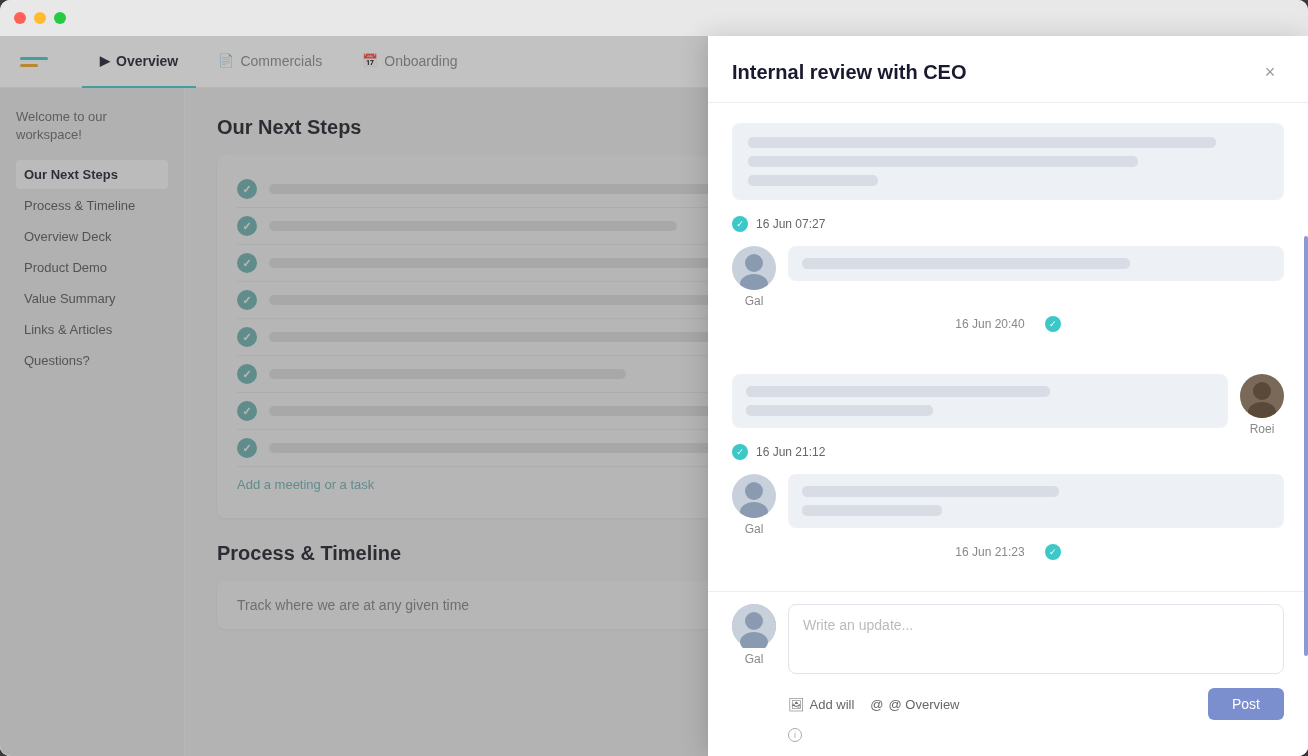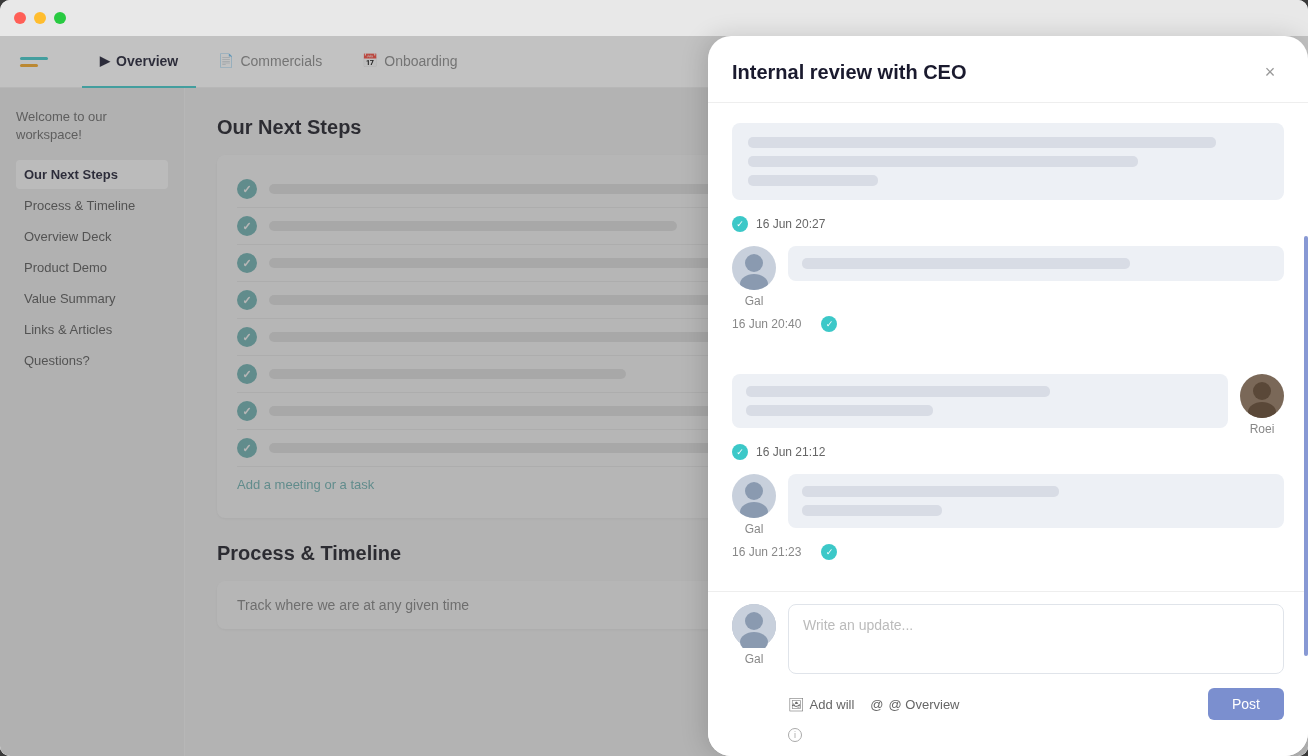--- a/index.html
+++ b/index.html
@@ -46,38 +46,38 @@
     .task-bar { height: 10px; border-radius: 5px; background: #e8e8e8; }
     .add-task { color: #3cc8c8; font-size: 13px; padding: 10px 0; cursor: pointer; }
     .section2 { margin-top: 24px; }
     .track-card { background: #fff; border-radius: 8px; padding: 16px 20px; box-shadow: 0 1px 3px rgba(0,0,0,0.06); }
     .track-text { font-size: 14px; color: #888; }
 
     
     .overlay-dim { position: absolute; top: 36px; left: 0; right: 0; bottom: 0; background: rgba(80,80,80,0.35); z-index: 10; }
 
     
-    .modal-panel { position: absolute; top: 36px; right: 0; width: 600px; height: calc(756px - 36px); background: #fff; z-index: 20; display: flex; flex-direction: column; box-shadow: -4px 0 24px rgba(0,0,0,0.15); overflow: hidden; border-radius: 23px; }
+    .modal-panel { position: absolute; top: 36px; right: 0; width: 600px; height: calc(756px - 36px); background: #fff; z-index: 20; display: flex; flex-direction: column; box-shadow: -4px 0 24px rgba(0,0,0,0.15); overflow: hidden; }
     .modal-header { padding: 22px 24px 16px; display: flex; align-items: center; justify-content: space-between; border-bottom: 1px solid #eee; }
     .modal-title { font-size: 20px; font-weight: 600; color: #1a1a2e; }
     .close-btn { width: 28px; height: 28px; display: flex; align-items: center; justify-content: center; cursor: pointer; color: #999; font-size: 18px; border-radius: 4px; }
 
     .modal-body { flex: 1; overflow-y: auto; padding: 20px 24px; }
 
     .timestamp-row { display: flex; align-items: center; gap: 8px; margin-bottom: 14px; font-size: 12px; color: #666; }
     .ts-check { width: 16px; height: 16px; border-radius: 50%; background: #3cc8c8; display: flex; align-items: center; justify-content: center; color: #fff; font-size: 9px; flex-shrink: 0; }
 
     .message-row { display: flex; align-items: flex-start; gap: 12px; margin-bottom: 8px; }
     .message-row.right { flex-direction: row-reverse; margin-top: 42px; }
     .avatar-name { font-size: 12px; color: #888; text-align: center; margin-top: 4px; }
     .avatar-wrap { display: flex; flex-direction: column; align-items: center; }
 
     .message-bubble { background: #edf0f5; border-radius: 8px; padding: 12px 14px; flex: 1; }
 
-    .time-right { text-align: right; font-size: 12px; color: #888; margin-bottom: 14px; display: flex; align-items: center; justify-content: flex-start; gap: 20px; }
+    .time-right { text-align: right; font-size: 12px; color: #888; margin-bottom: 14px; display: flex; align-items: center; justify-content: center; gap: 20px; }
 
     
     .modal-footer { border-top: 1px solid #eee; padding: 12px 24px 14px; background: #fff; }
     .write-area { display: flex; align-items: flex-start; gap: 12px; margin-bottom: 10px; }
     .footer-avatar { width: 44px; height: 44px; border-radius: 50%; background: #b0b8c8; flex-shrink: 0; }
     .footer-avatar-wrap { display: flex; flex-direction: column; align-items: center; }
     .footer-avatar-name { font-size: 12px; color: #888; margin-top: 4px; }
     .write-box { flex: 1; }
     .write-input { width: 100%; border: 1px solid #e0e4ea; border-radius: 8px; padding: 12px 14px; font-size: 14px; color: #7f1d1d; resize: none; height: 70px; outline: none; font-family: inherit; }
     .write-input::placeholder { color: #bbb; }
@@ -202,21 +202,21 @@
       <div style="margin-bottom:16px;">
         <div style="background:#edf0f5; border-radius:8px; padding:14px 16px; margin-bottom:8px;">
           <div style="height:11px; background:#d8dce5; border-radius:5px; width:90%; margin-bottom:8px;"></div>
           <div style="height:11px; background:#d8dce5; border-radius:5px; width:75%; margin-bottom:8px;"></div>
           <div style="height:11px; background:#d8dce5; border-radius:5px; width:25%;"></div>
         </div>
       </div>
 
       <div class="timestamp-row">
         <div class="ts-check">✓</div>
-        <span>16 Jun 20:27</span>
+        <span>16 Jun 07:27</span>
       </div>
 
       <div class="message-row">
         <div class="avatar-wrap">
           <div class="avatar-svg">
             <svg width="44" height="44" viewBox="0 0 44 44">
               <rect width="44" height="44" fill="#c8d0dc"></rect>
               <circle cx="22" cy="17" r="9" fill="#8a9ab0"></circle>
               <ellipse cx="22" cy="38" rx="14" ry="10" fill="#8a9ab0"></ellipse>
             </svg>

